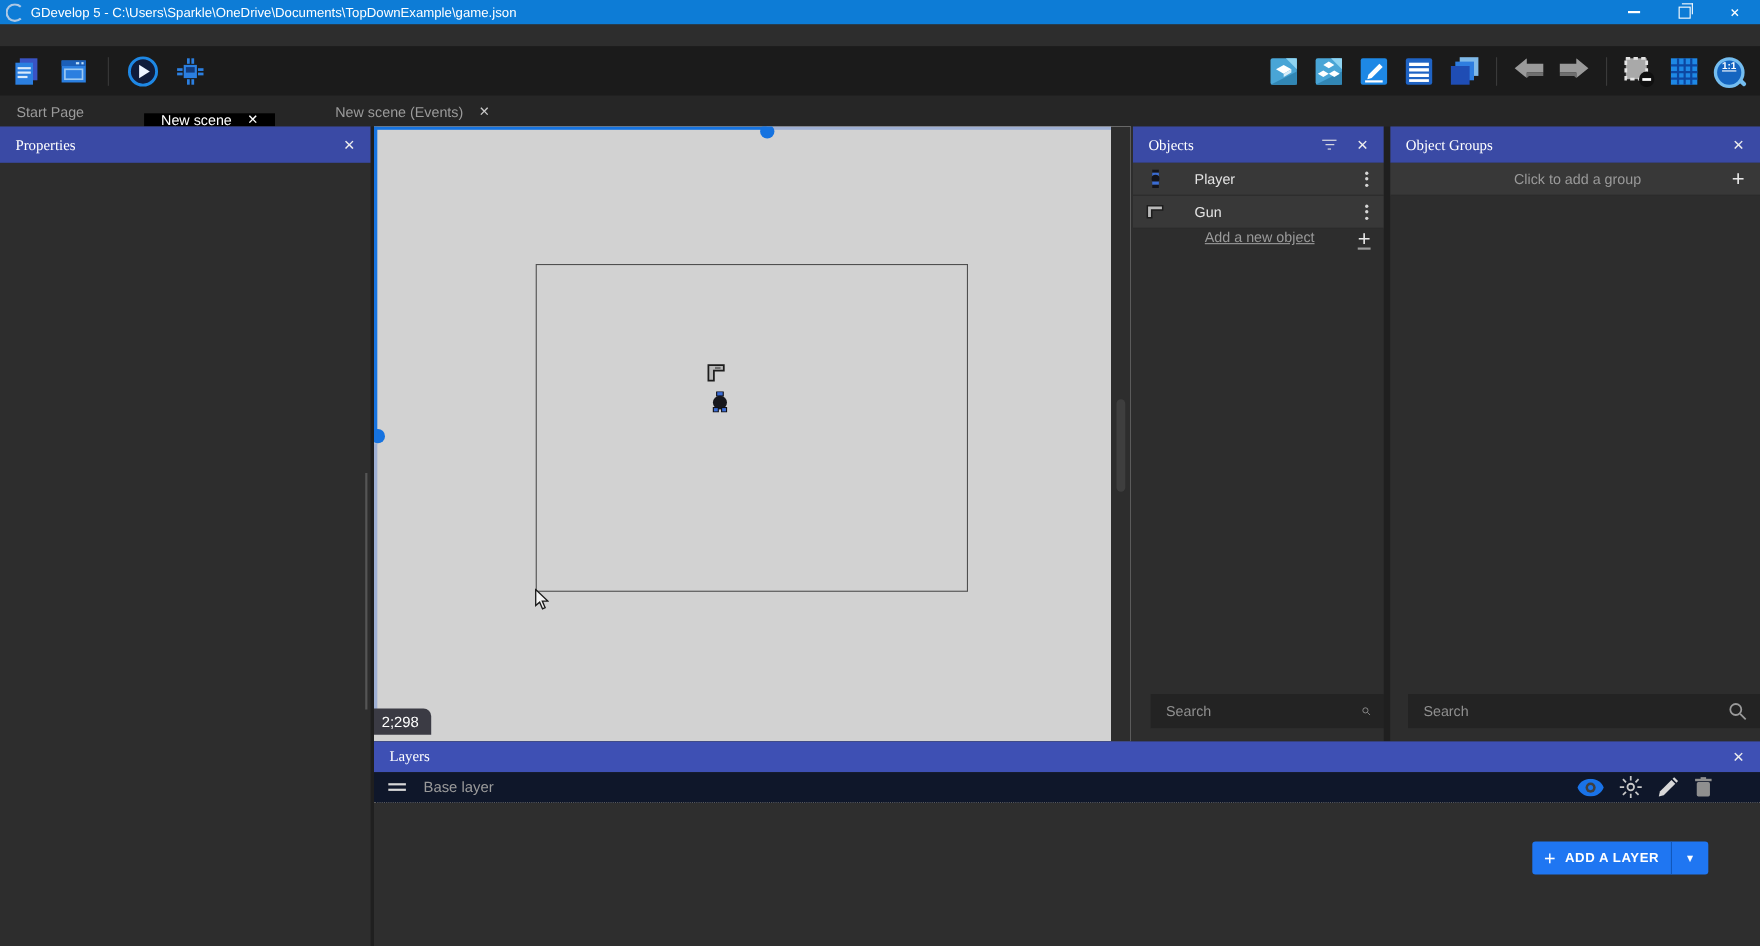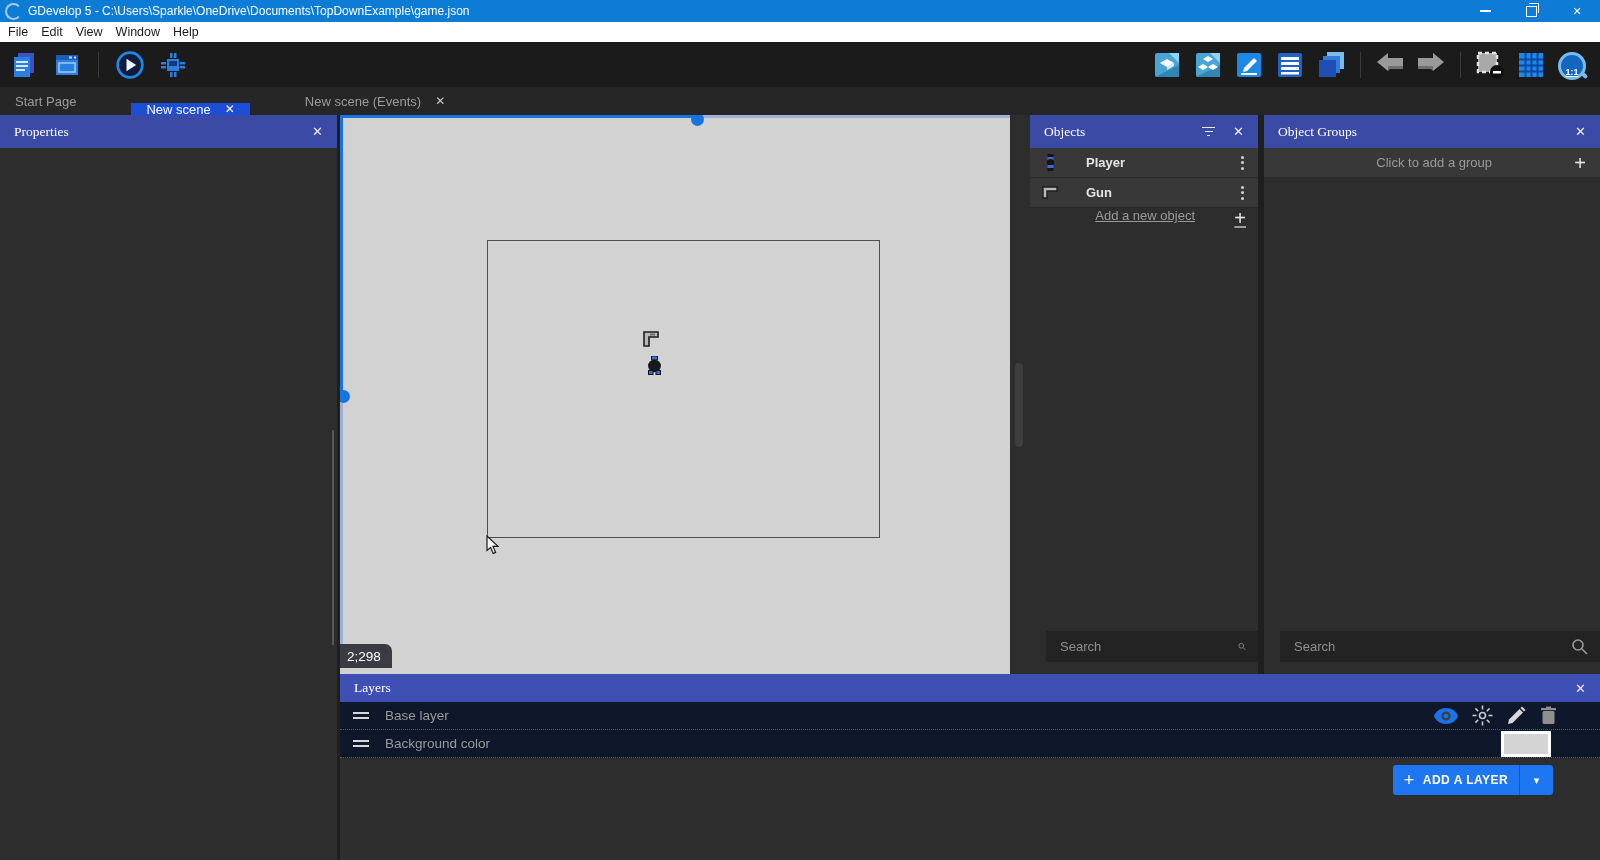--- a/index.html
+++ b/index.html
@@ -25,27 +25,27 @@
 
   
   .toolbar{position:absolute;left:0;top:42px;width:1600px;height:45px;background:#1b1b1b;display:flex;align-items:center;}
   .tb-group{display:flex;align-items:center;gap:13px;}
   .tb-left{padding-left:9px;}
   .tb-right{margin-left:auto;padding-right:13px;gap:11px;}
   .tb-sep{width:1px;height:26px;background:#3a3a3a;margin:0 3px;}
   .tb-icon{width:30px;height:30px;display:flex;align-items:center;justify-content:center;}
   .zoom-ratio-wrap{position:relative;width:30px;height:30px;}
   .zoom-circle{position:absolute;left:1px;top:2px;width:22px;height:22px;border-radius:50%;background:#1565c0;
-               border:3px solid #74bdf0;color:#fff;font-size:9px;font-weight:bold;display:flex;align-items:flex-end;justify-content:center;text-decoration:underline;}
+               border:3px solid #74bdf0;color:#fff;font-size:9px;font-weight:bold;display:flex;align-items:flex-start;justify-content:center;text-decoration:underline;}
   .zoom-handle{position:absolute;left:23px;top:23px;width:8px;height:4px;background:#74bdf0;transform:rotate(45deg);border-radius:2px;}
 
   
   .tabbar{position:absolute;left:0;top:87px;width:1600px;height:28px;background:#262626;display:flex;font-size:13px;gap:40px;}
   .tab{display:flex;align-items:center;padding:0 15px;color:#9b9b9b;}
-  .tab.active{background:#1d4ed8;color:#ffffff;margin-top:16px;}
+  .tab.active{background:#000000;color:#ffffff;margin-top:16px;}
   .tab-close{margin-left:14px;font-size:12px;color:#c9c9c9;}
   .tab.active .tab-close{color:#fff;}
 
   
   .panel-header{height:33px;background:#3a4aa5;color:#fff;display:flex;align-items:center;
                 padding:0 14px;font-size:13.5px;box-sizing:border-box;}
   .panel-title{flex:0 0 auto;font-family:Liberation Serif, serif;}
   .panel-close{margin-left:auto;font-size:13px;color:#eee;}
   .hdr-filter{margin-left:auto;margin-right:18px;display:flex;flex-direction:column;align-items:center;gap:2.5px;}
   .hdr-filter i{display:block;height:1.5px;background:#e8e8e8;}
@@ -74,21 +74,21 @@
   .scene-rect{position:absolute;left:147px;top:125px;width:391px;height:296px;border:1px solid #4f4f4f;}
   .coord-badge{position:absolute;left:0;top:529px;height:24px;min-width:38px;background:#3b3b44;color:#fff;
                font-size:13.5px;display:flex;align-items:center;padding:0 7px;border-top-right-radius:7px;}
   .gun-instance{position:absolute;left:301px;top:216px;}
   .player-instance{position:absolute;left:307px;top:241px;}
   .mouse-cursor{position:absolute;left:146px;top:420px;}
 
   
   #objects-panel{position:absolute;left:1030px;top:115px;width:228px;height:559px;background:#2d2d2d;}
   .obj-row{height:30px;background:#383838;border-bottom:1px solid #2a2a2a;display:flex;align-items:center;
-           padding:0 10px;color:#e4e4e4;font-size:13px;box-sizing:border-box;font-weight:bold;}
+           padding:0 10px;color:#e4e4e4;font-size:13px;box-sizing:border-box;}
   .obj-icon{width:20px;display:flex;justify-content:center;}
   .obj-label{margin-left:26px;}
   .kebab{margin-left:auto;display:flex;flex-direction:column;gap:2.5px;padding:4px;}
   .kebab i{width:3px;height:3px;border-radius:50%;background:#d6d6d6;display:block;}
   .add-row{height:31px;display:flex;align-items:flex-start;color:#9a9a9a;font-size:13px;padding:0 12px;box-sizing:border-box;text-decoration:underline;}
   .add-row .add-label{flex:1;text-align:center;padding-left:14px;}
   .plus-glyph{color:#e8e8e8;font-size:20px;font-weight:300;line-height:1;}
   .search-bar{position:absolute;left:16px;right:0;top:516px;height:31px;background:#232323;display:flex;
               align-items:center;padding:0 12px;box-sizing:border-box;}
   .search-bar input{flex:1;background:transparent;border:none;outline:none;color:#cfcfcf;font-size:13px;
@@ -135,27 +135,20 @@
         </div>
       <div class="win-btn">
           <span class="restore-glyph"></span>
         </div>
       <div class="win-btn">
           <span>✕</span>
         </div>
     </div>
   </div>
 
-  <div class="menubar">
-    <span class="menu-item">File</span>
-    <span class="menu-item">Edit</span>
-    <span class="menu-item">View</span>
-    <span class="menu-item">Window</span>
-    <span class="menu-item">Help</span>
-  </div>
 
   <div class="toolbar">
     <div class="tb-group tb-left">
       <div class="tb-icon">
         <svg width="28" height="28" viewBox="0 0 28 28">
             <rect x="8" y="2" width="16" height="20" fill="#3953c4"></rect>
             <rect x="4" y="6" width="16" height="20" fill="#2b7fe0"></rect>
             <rect x="6" y="10" width="12" height="2" fill="#d9e9fb"></rect>
             <rect x="6" y="14" width="12" height="2" fill="#d9e9fb"></rect>
             <rect x="6" y="18" width="9" height="2" fill="#d9e9fb"></rect>
@@ -448,28 +441,20 @@
             <polygon points="13.5,2 15,0.5 18.5,4 17,5.5" fill="#d8d8d8"></polygon>
           </svg>
         <svg width="17" height="19" viewBox="0 0 17 19">
             <rect x="2.5" y="5" width="12" height="13" rx="1.5" fill="#8f8f8f"></rect>
             <rect x="1" y="2" width="15" height="2.2" fill="#8f8f8f"></rect>
             <rect x="6" y="0.5" width="5" height="2" fill="#8f8f8f"></rect>
           </svg>
       </span>
     </div>
 
-    <div class="layer-row">
-      <span class="drag-handle">
-          <i></i>
-          <i></i>
-        </span>
-      <span>Background color</span>
-      <span class="color-swatch"></span>
-    </div>
 
     <div class="add-layer-btn">
       <span class="add-layer-main">
         <span class="plus-glyph">+</span>
         <span>ADD A LAYER</span>
       </span>
       <span class="add-layer-sep"></span>
       <span class="add-layer-caret">▾</span>
     </div>
   </div>

